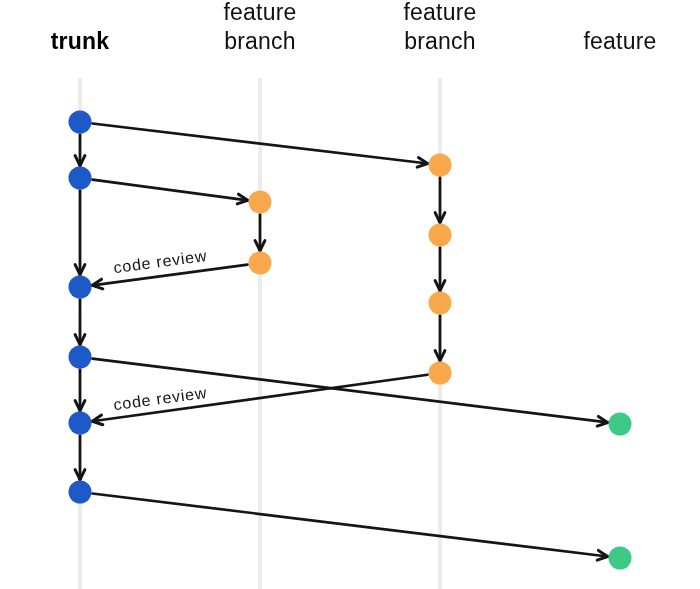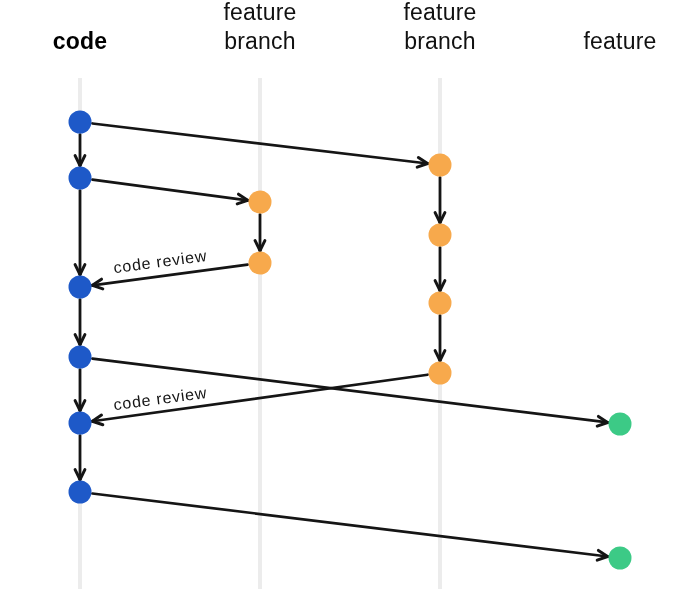--- a/index.html
+++ b/index.html
@@ -111,21 +111,21 @@
       <circle cx="440" cy="235" r="11.5" fill="#f7a94c"></circle>
       <circle cx="440" cy="303" r="11.5" fill="#f7a94c"></circle>
       <circle cx="440" cy="373" r="11.5" fill="#f7a94c"></circle>
       <circle cx="620" cy="424" r="11.5" fill="#3cca86"></circle>
       <circle cx="620" cy="558" r="11.5" fill="#3cca86"></circle>
       <text x="161" y="267" text-anchor="middle" transform="rotate(-7.5 161 267)" class="edge-label">code review</text>
       <text x="161" y="404" text-anchor="middle" transform="rotate(-7.5 161 404)" class="edge-label">code review</text>
     </svg>
   <div class="headers">
       <div class="col-header bold" style="left: -5px;">
-        <span>code</span>
+        <span>trunk</span>
       </div>
       <div class="col-header" style="left: 175px;">
         <span>feature</span>
         <span>branch</span>
       </div>
       <div class="col-header" style="left: 355px;">
         <span>feature</span>
         <span>branch</span>
       </div>
       <div class="col-header" style="left: 535px;">

